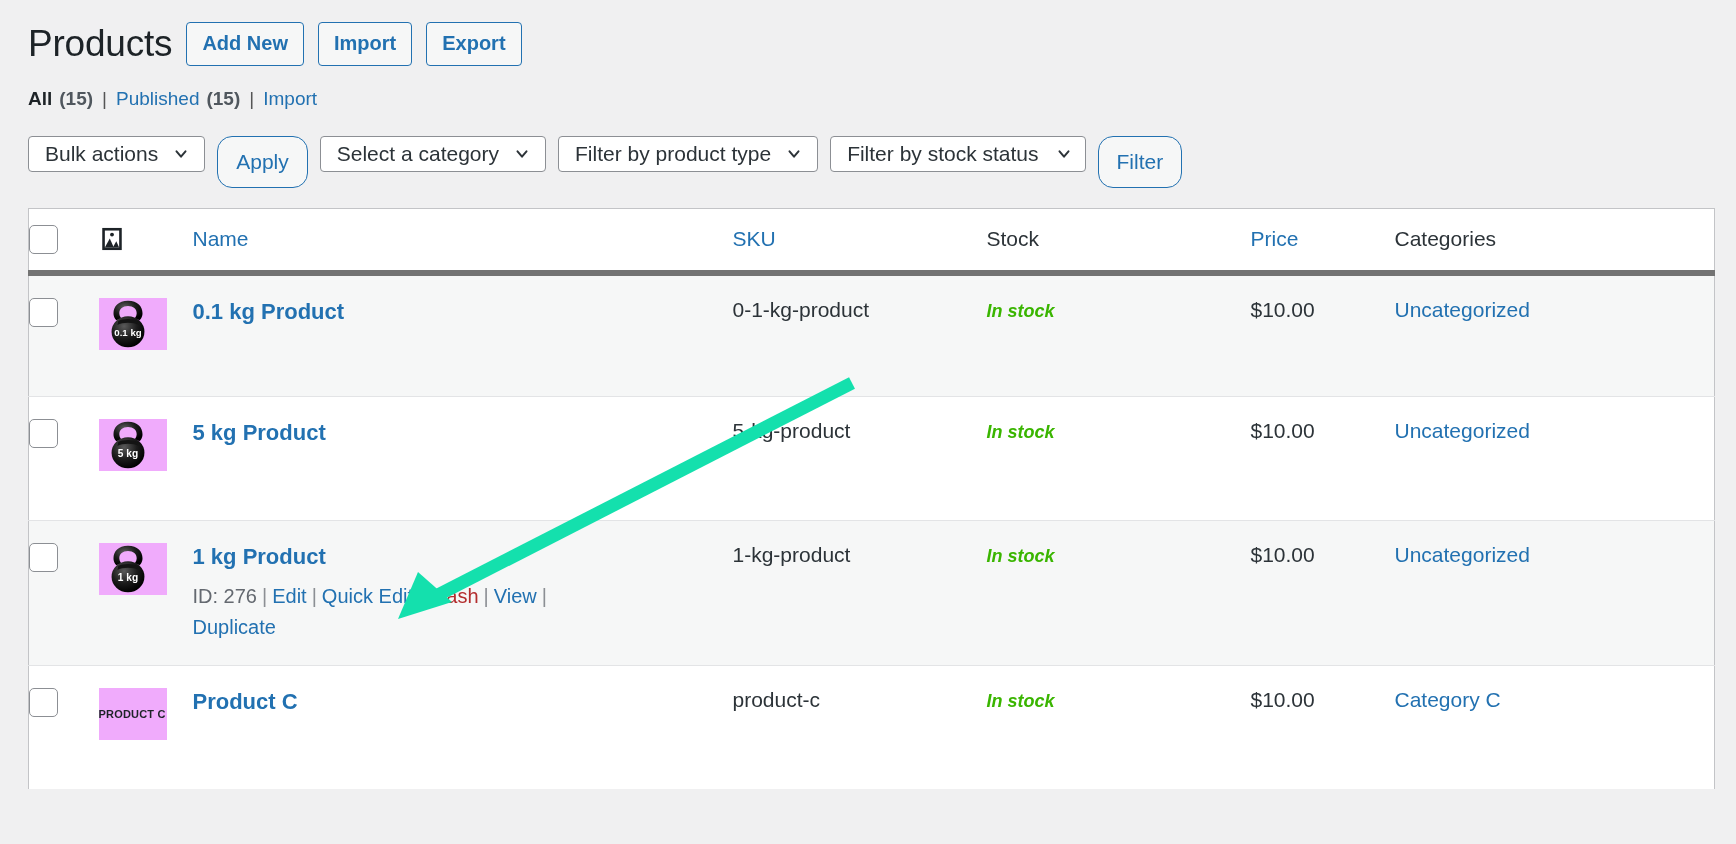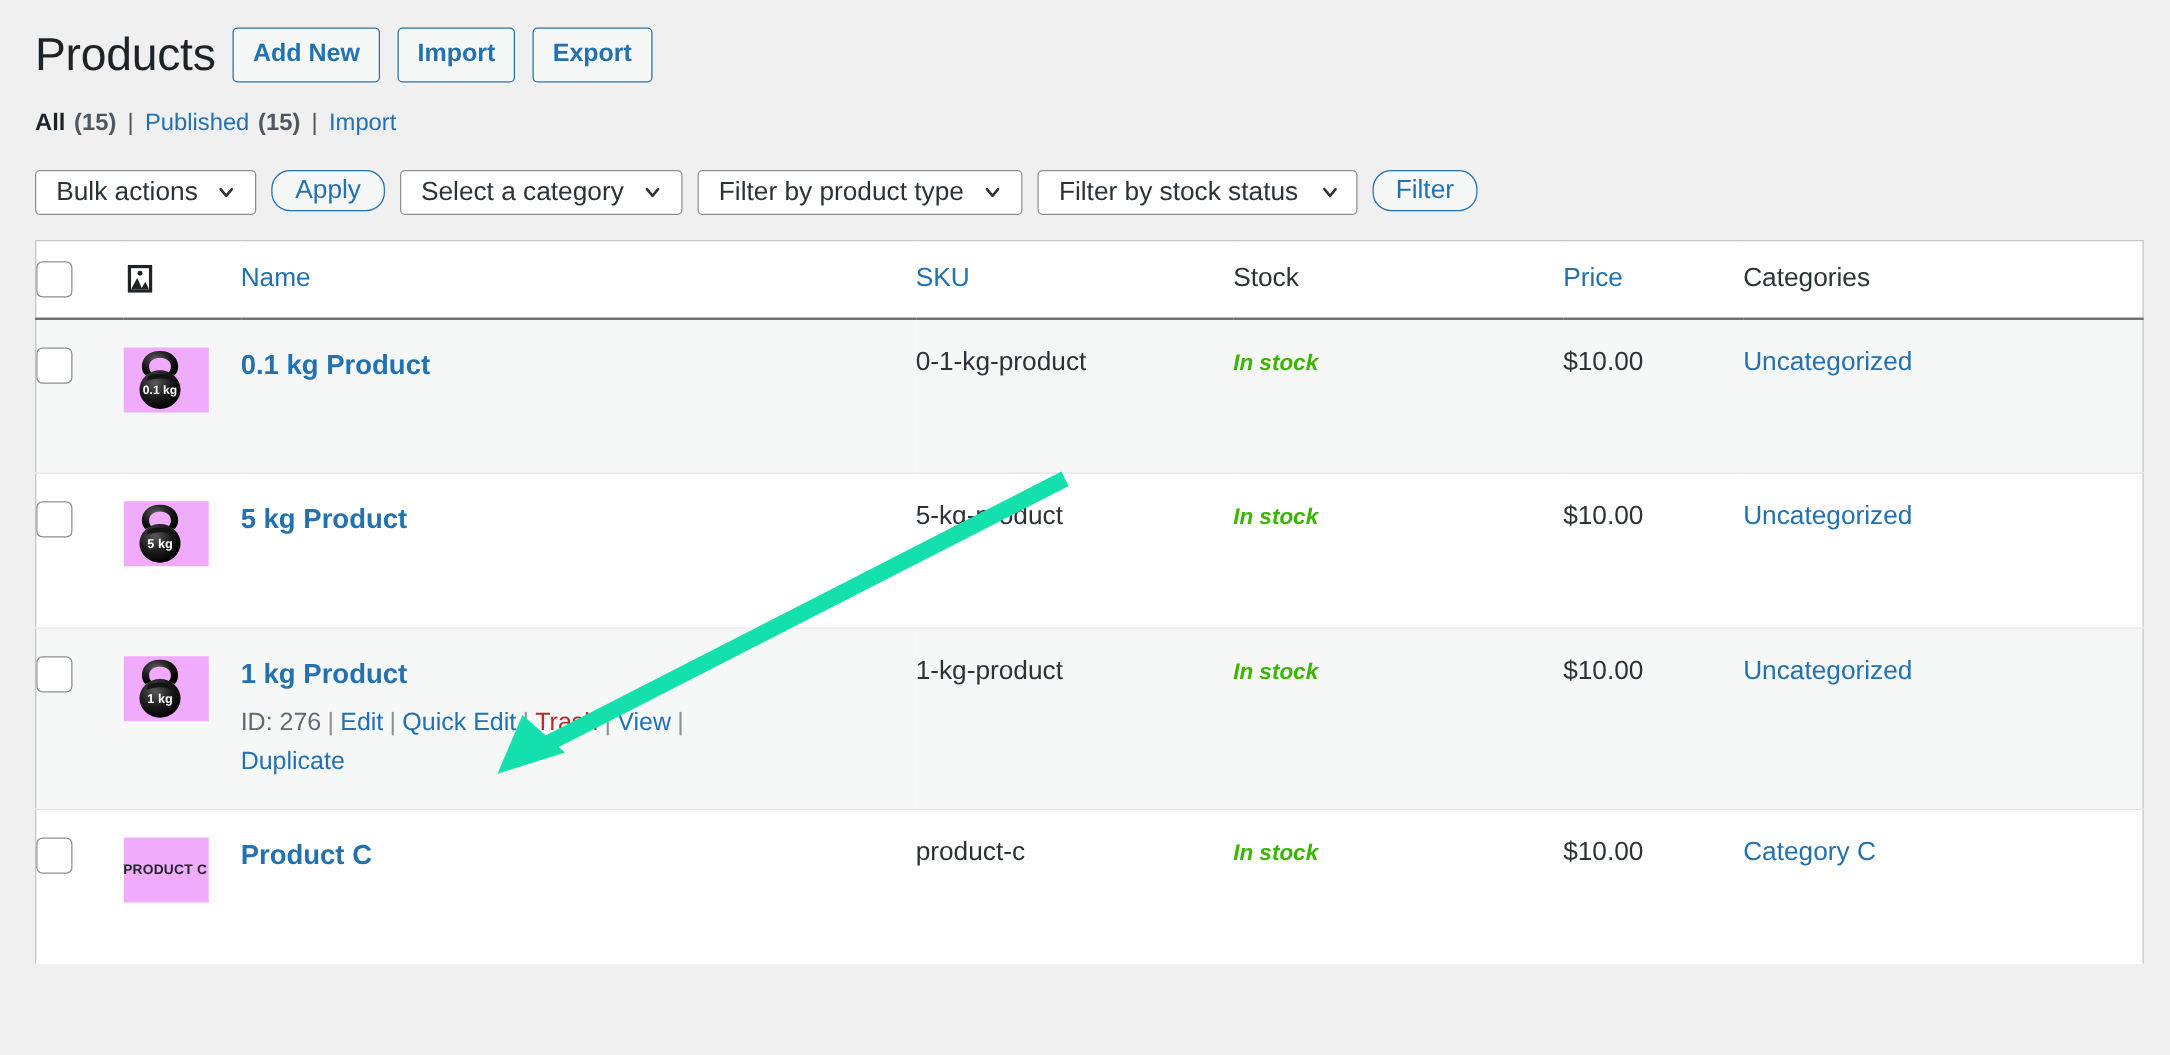--- a/index.html
+++ b/index.html
@@ -87,21 +87,21 @@
     right: 14px; top: 50%;
     transform: translateY(-50%);
     width: 18px; height: 18px;
     display: block;
   }
   .select-box .chev svg { display: block; }
   .btn-secondary {
     display: inline-flex;
     align-items: center;
     justify-content: center;
-    height: 33px;
+    height: 52px;
     padding: 0 18px;
     font-size: 21px;
     color: #2271b1;
     background: #f6f7f7;
     border: 1px solid #2271b1;
     border-radius: 15px;
     cursor: pointer;
     white-space: nowrap;
   }
 
@@ -116,21 +116,21 @@
     font-size: 21px;
     table-layout: fixed;
   }
   .wp-list-table thead th {
     text-align: left;
     font-weight: 400;
     color: #2c3338;
     padding: 16px 0 16px 0;
     font-size: 21px;
     vertical-align: middle;
-    border-bottom: 2px solid #737373;
+    border-bottom: 6px solid #737373;
     background: #fff;
   }
   .wp-list-table thead th a { color: #2271b1; text-decoration: none; cursor: pointer; }
   .wp-list-table thead th.static { color: #2c3338; }
 
   col.c-cb    { width: 70px; }
   col.c-thumb { width: 94px; }
   col.c-name  { width: 540px; }
   col.c-sku   { width: 254px; }
   col.c-stock { width: 264px; }

